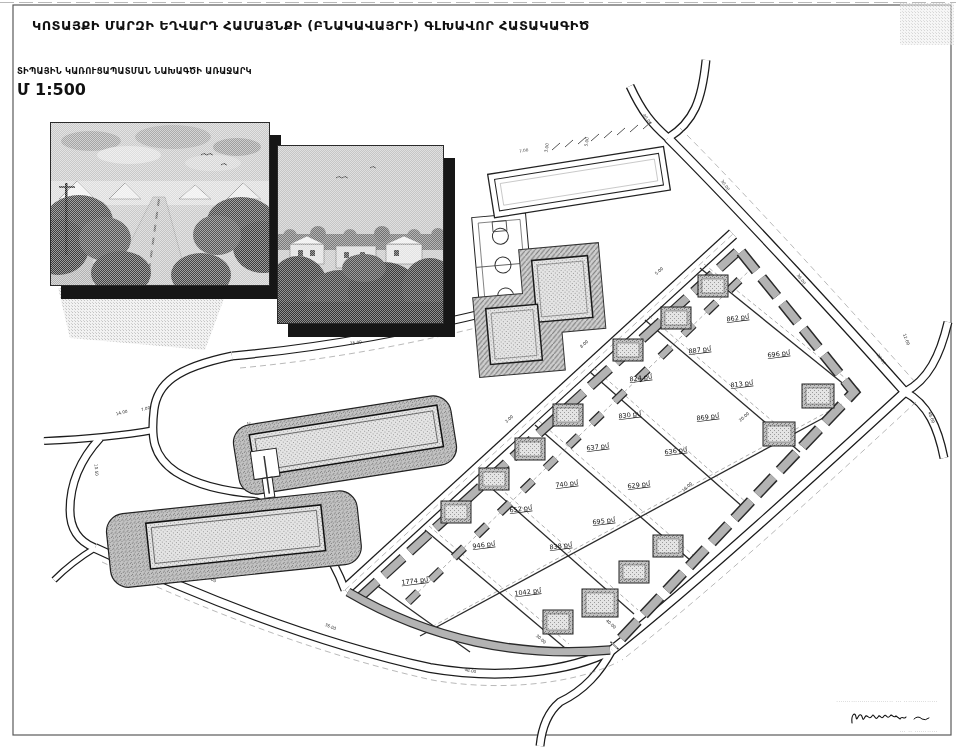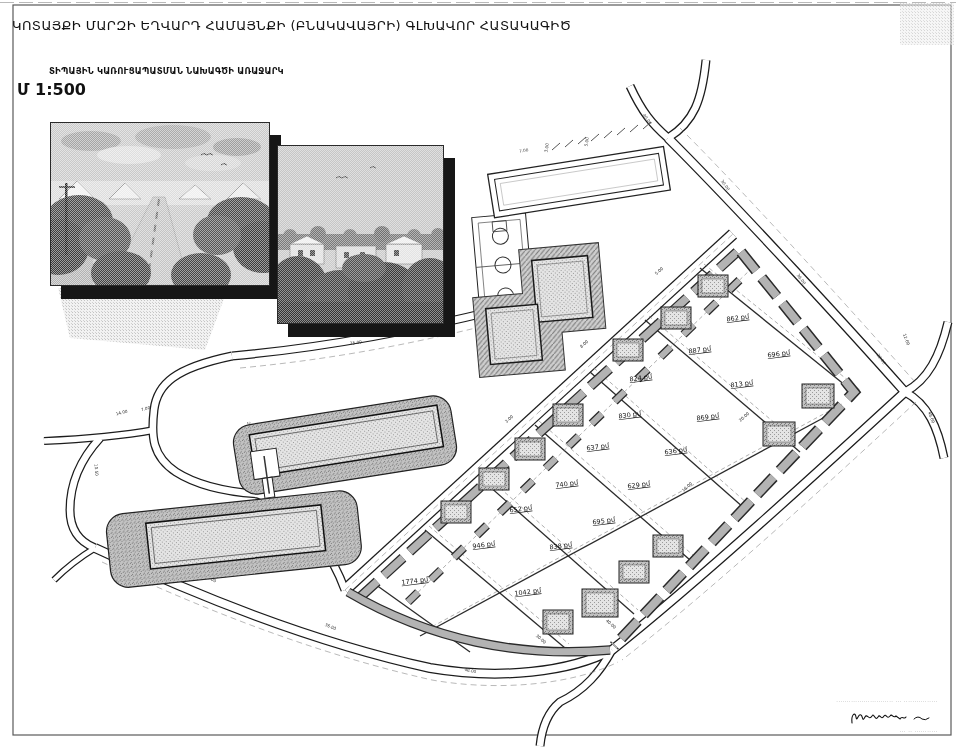--- a/index.html
+++ b/index.html
@@ -2,26 +2,26 @@
 <html><head>
 <meta charset="utf-8">
 <style>
   html,body{margin:0;padding:0;background:#e8e8e8;}
   .sheet{
     position:relative;width:956px;height:748px;background:#ffffff;
     font-family:"DejaVu Sans",sans-serif;overflow:hidden;
   }
   .plan-svg{position:absolute;left:0;top:0;width:956px;height:748px;}
   .title{
-    position:absolute;left:12px;top:18px;width:600px;
-    font-size:13px;font-weight:normal;color:#111;letter-spacing:.4px;
+    position:absolute;left:32px;top:18px;width:600px;
+    font-size:13px;font-weight:bold;color:#111;letter-spacing:.4px;
   }
   .subtitle{
     position:absolute;left:17px;top:66px;width:420px;
-    font-size:8.5px;font-weight:bold;color:#111;letter-spacing:.2px;margin-left:32px;
+    font-size:8.5px;font-weight:bold;color:#111;letter-spacing:.2px;
   }
   .scale{
     position:absolute;left:17px;top:80px;
     font-size:16px;font-weight:bold;color:#111;
   }
   .photo{
     position:absolute;border:1px solid #2a2a2a;background:#c9c9c9;
     box-shadow:11px 13px 0 #161616;
   }
   .photo1{left:50px;top:122px;width:218px;height:162px;}

